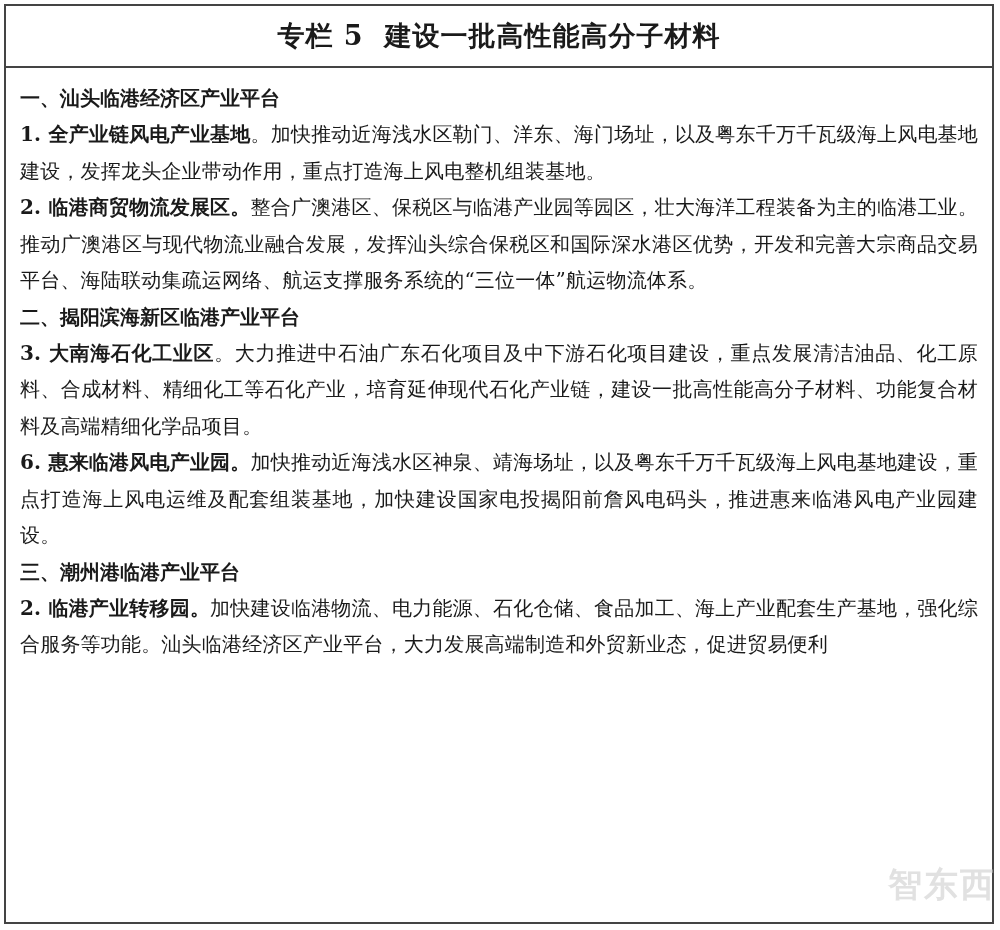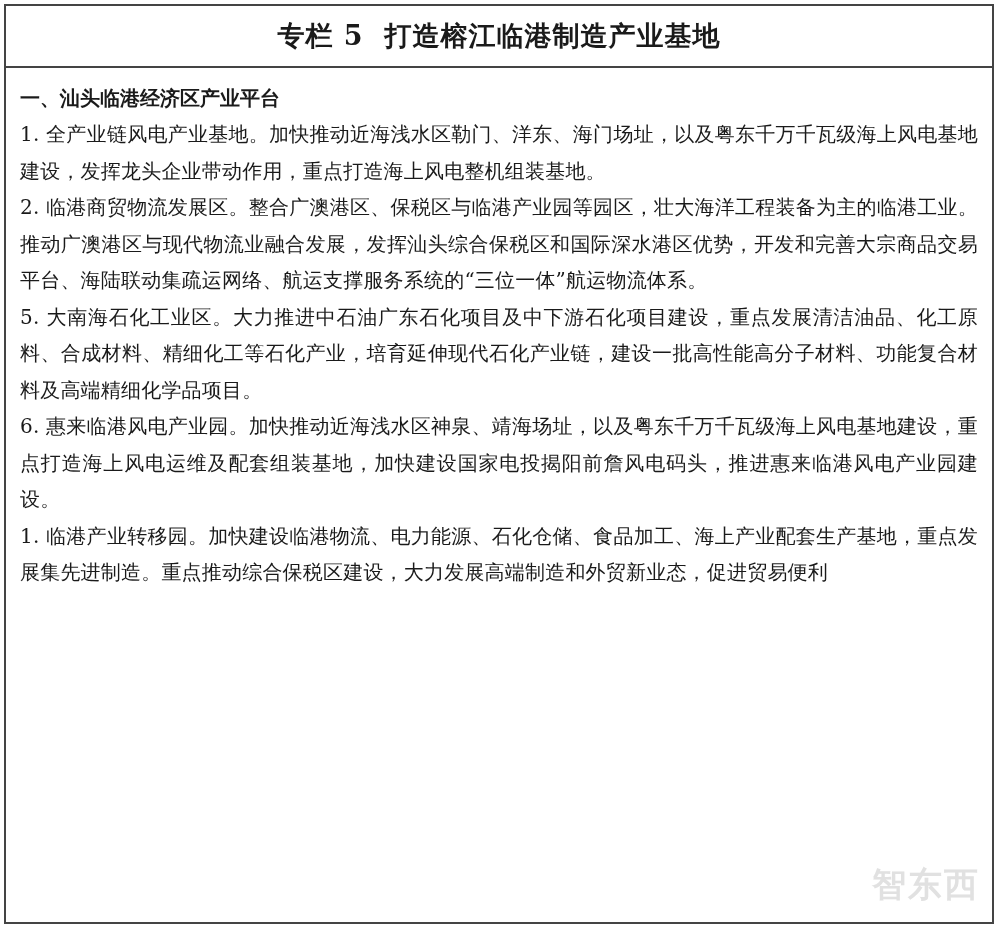--- a/index.html
+++ b/index.html
@@ -20,39 +20,41 @@
     .title-row .num { margin-right: 21px; }
     .content { padding: 12px 14px 0 14px; }
     .sec {
       font-weight: bold; font-size: 20px; line-height: 36px; height: 36px;
       white-space: nowrap;
     }
     .para {
       font-size: 20px; line-height: 36.5px; text-align: justify;
       text-align-last: left; letter-spacing: 0.2px;
     }
-    .para .lead { font-weight: normal; }
+    .para .lead { font-weight: bold; }
     .watermark {
-      position: absolute; right: 20px; bottom: 22px; font-size: 34px;
+      position: absolute; right: 4px; bottom: 22px; font-size: 34px;
       color: rgba(200,200,200,0.55); font-weight: bold; letter-spacing: 2px;
       pointer-events: none;
     }
   </style>
 </head>
 <body>
 
 <div class="box">
   <div class="title-row">
     <span class="num">专栏 5</span>
-    <span>打造榕江临港制造产业基地</span>
+    <span>建设一批高性能高分子材料</span>
   </div>
   <div class="content">
     <div class="sec">一、汕头临港经济区产业平台</div>
     <div class="para"><span class="lead">1. 全产业链风电产业基地</span><span>。加快推动近海浅水区勒门、洋东、海门场址，以及粤东千万千瓦级海上风电基地建设，发挥龙头企业带动作用，重点打造海上风电整机组装基地。</span></div>
     <div class="para"><span class="lead">2. 临港商贸物流发展区。</span><span>整合广澳港区、保税区与临港产业园等园区，壮大海洋工程装备为主的临港工业。推动广澳港区与现代物流业融合发展，发挥汕头综合保税区和国际深水港区优势，开发和完善大宗商品交易平台、海陆联动集疏运网络、航运支撑服务系统的“三位一体”航运物流体系。</span></div>
 
-    <div class="para"><span class="lead">5. 大南海石化工业区</span><span>。大力推进中石油广东石化项目及中下游石化项目建设，重点发展清洁油品、化工原料、合成材料、精细化工等石化产业，培育延伸现代石化产业链，建设一批高性能高分子材料、功能复合材料及高端精细化学品项目。</span></div>
+    <div class="sec">二、揭阳滨海新区临港产业平台</div>
+    <div class="para"><span class="lead">3. 大南海石化工业区</span><span>。大力推进中石油广东石化项目及中下游石化项目建设，重点发展清洁油品、化工原料、合成材料、精细化工等石化产业，培育延伸现代石化产业链，建设一批高性能高分子材料、功能复合材料及高端精细化学品项目。</span></div>
     <div class="para"><span class="lead">6. 惠来临港风电产业园。</span><span>加快推动近海浅水区神泉、靖海场址，以及粤东千万千瓦级海上风电基地建设，重点打造海上风电运维及配套组装基地，加快建设国家电投揭阳前詹风电码头，推进惠来临港风电产业园建设。</span></div>
 
-    <div class="para"><span class="lead">1. 临港产业转移园。</span><span>加快建设临港物流、电力能源、石化仓储、食品加工、海上产业配套生产基地，重点发展集先进制造。重点推动综合保税区建设，大力发展高端制造和外贸新业态，促进贸易便利</span></div>
+    <div class="sec">三、潮州港临港产业平台</div>
+    <div class="para"><span class="lead">2. 临港产业转移园。</span><span>加快建设临港物流、电力能源、石化仓储、食品加工、海上产业配套生产基地，强化综合服务等功能。汕头临港经济区产业平台，大力发展高端制造和外贸新业态，促进贸易便利</span></div>
   </div>
 </div>
 <div class="watermark">智东西</div>
 
 </body></html>

